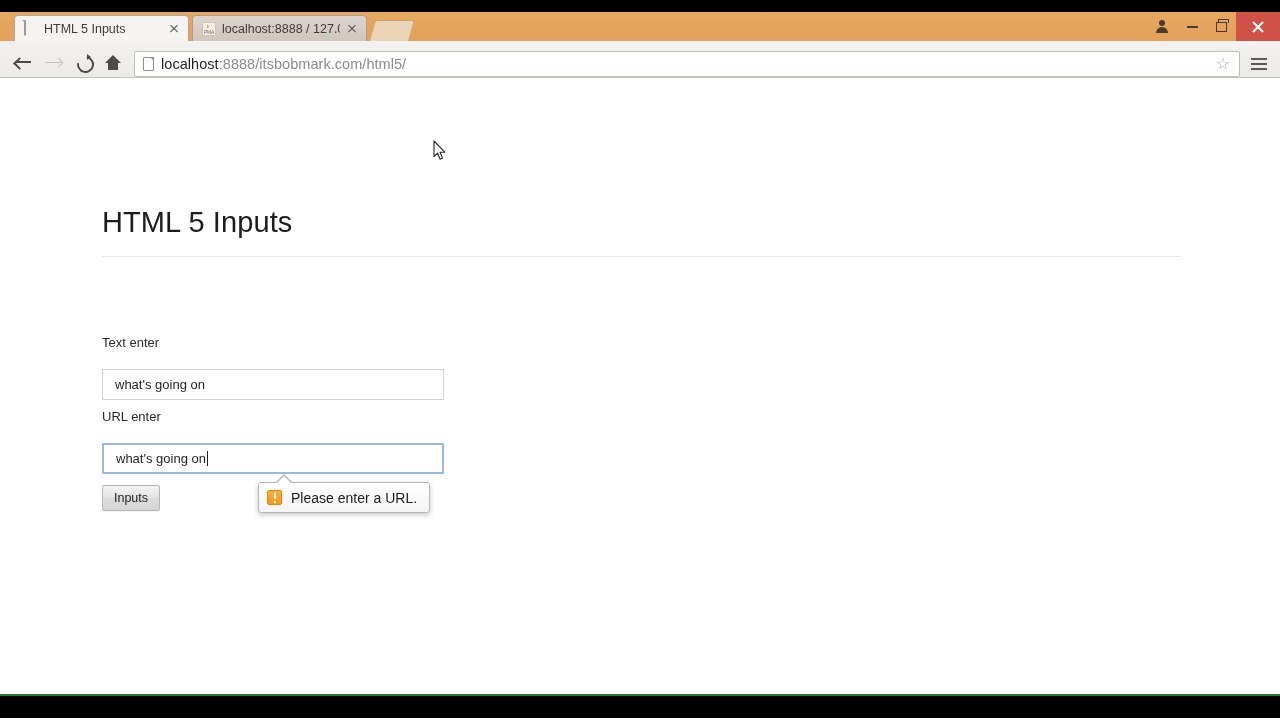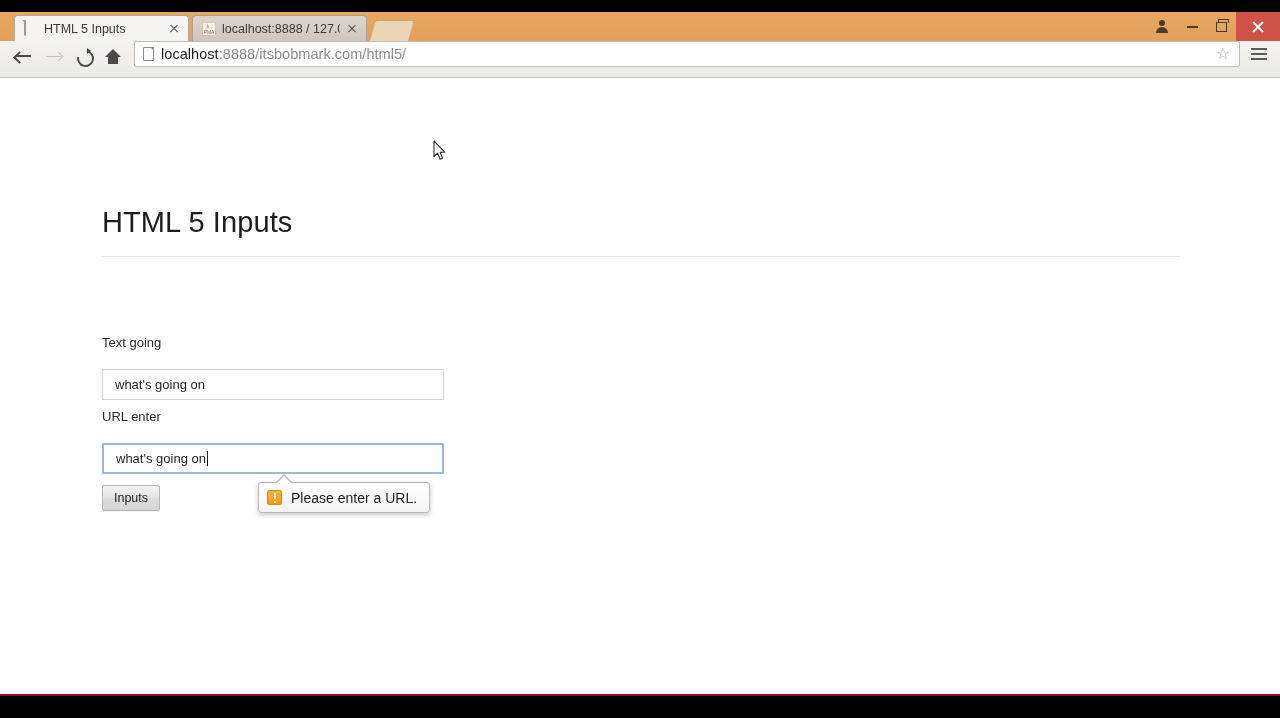--- a/index.html
+++ b/index.html
@@ -13,21 +13,21 @@
 
   
   #screen { position: relative; width: 1280px; height: 718px; background: #000; }
   .letterbox-top    { position: absolute; left:0; top:0;   width:1280px; height:12px;  background:#000; }
   .letterbox-bottom { position: absolute; left:0; top:696px; width:1280px; height:22px; background:#000; }
 
   
   #browser {
     position: absolute; left: 0; top: 12px;
     width: 1280px; height: 684px;
-    background: #7f1d1d;
+    background: #15803d;
     overflow: hidden;
   }
 
   
   .tabstrip {
     position: relative;
     height: 29px;
     background: linear-gradient(to bottom, #e8a860 0%, #e2a05b 100%);
     background-color: #e5a45d;
   }
@@ -139,21 +139,21 @@
   }
   .glyph-close:before { transform: rotate(45deg); }
   .glyph-close:after  { transform: rotate(-45deg); }
 
   
   .toolbar {
     position: relative;
     height: 37px;
     background: linear-gradient(to bottom, #f4f2f0 0%, #eceae7 100%);
     border-bottom: 1px solid #c6c2bd;
-    display: flex; align-items: flex-start;
+    display: flex; align-items: flex-end;
     padding: 0 8px;
   }
   .navbtn {
     width: 30px; height: 30px;
     display: flex; align-items: center; justify-content: center;
     flex: 0 0 auto;
   }
   .arrow-back, .arrow-fwd { position: relative; width: 17px; height: 14px; }
   .arrow-back:before {
     content: ""; position: absolute; left: 0; top: 6px;
@@ -431,21 +431,21 @@
           <span></span>
       </div>
     </div>
 
     <div class="viewport">
       <div class="page">
 
         <h1 class="page-h1">HTML 5 Inputs</h1>
         <div class="page-hr"></div>
 
-        <div class="field-label label-text">Text going</div>
+        <div class="field-label label-text">Text enter</div>
         <div class="txtinput plain">
           <span>what's going on</span>
         </div>
 
         <div class="field-label label-url">URL enter</div>
         <div class="txtinput focused">
           <span>what's going on</span>
             <span class="caret"></span>
         </div>
 

